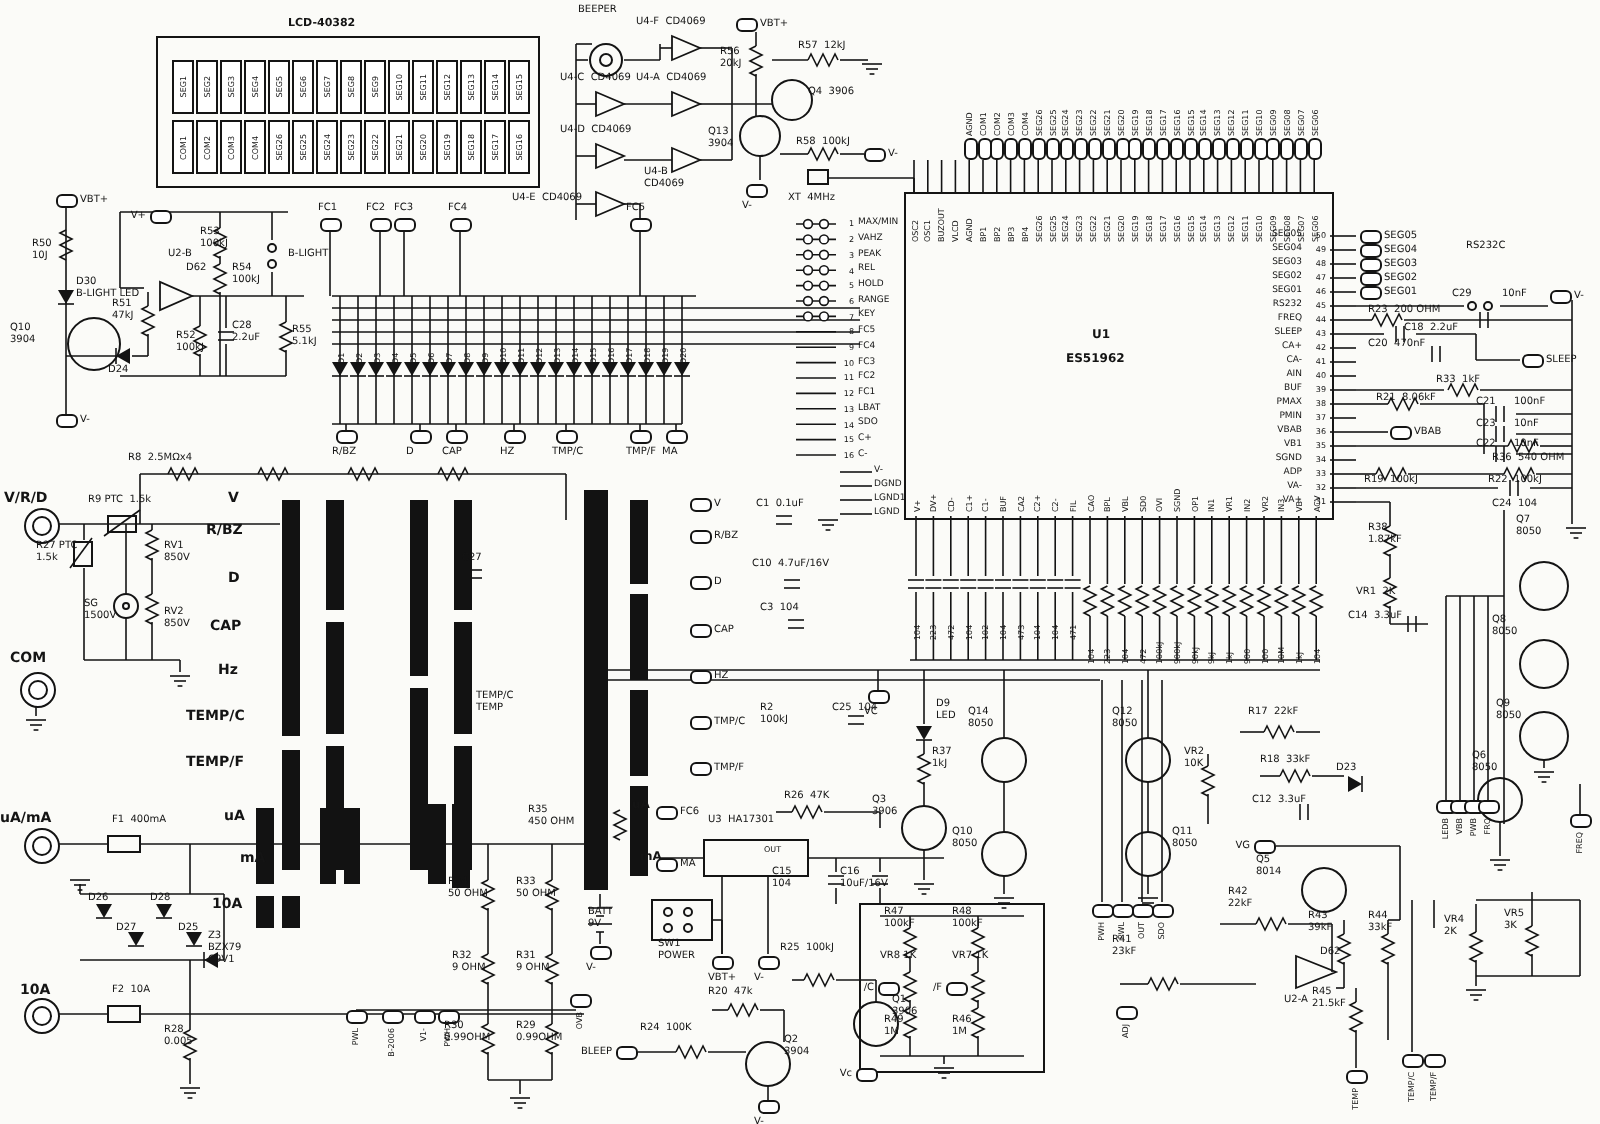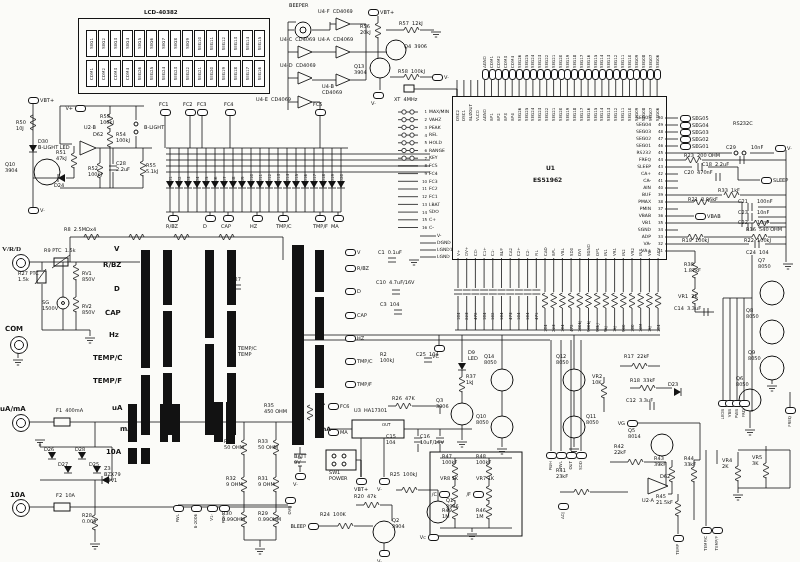--- a/index.html
+++ b/index.html
@@ -817,21 +817,21 @@
       <div class="lbl" style="left: 116px; top: 132px;">R54
 100kJ</div>
       <div class="lbl" style="left: 144px; top: 125px;">B-LIGHT</div>
       <div class="lbl" style="left: 88px; top: 166px;">R52
 100kJ</div>
       <div class="lbl" style="left: 116px; top: 161px;">C28
 2.2uF</div>
       <div class="lbl" style="left: 146px; top: 163px;">R55
 5.1kJ</div>
       <div class="lbl" style="left: 64px; top: 227px;">R8  2.5MΩx4</div>
-      <div class="lbl b" style="left: 2px; top: 245px; font-size: 7px; font-family: Liberation Serif, serif;">V/R/D</div>
+      <div class="lbl b" style="left: 2px; top: 245px; font-size: 7px;">V/R/D</div>
       <div class="lbl" style="left: 44px; top: 248px;">R9 PTC  1.5k</div>
       <div class="lbl" style="left: 18px; top: 271px;">R27 PTC
 1.5k</div>
       <div class="lbl" style="left: 82px; top: 271px;">RV1
 850V</div>
       <div class="lbl" style="left: 42px; top: 300px;">SG
 1500V</div>
       <div class="lbl" style="left: 82px; top: 304px;">RV2
 850V</div>
       <div class="lbl b" style="left: 5px; top: 325px; font-size: 7px;">COM</div>

